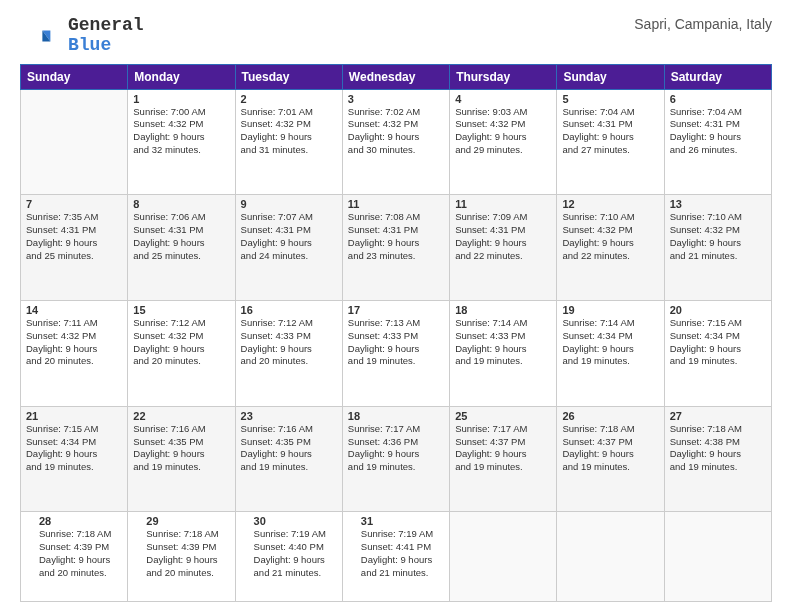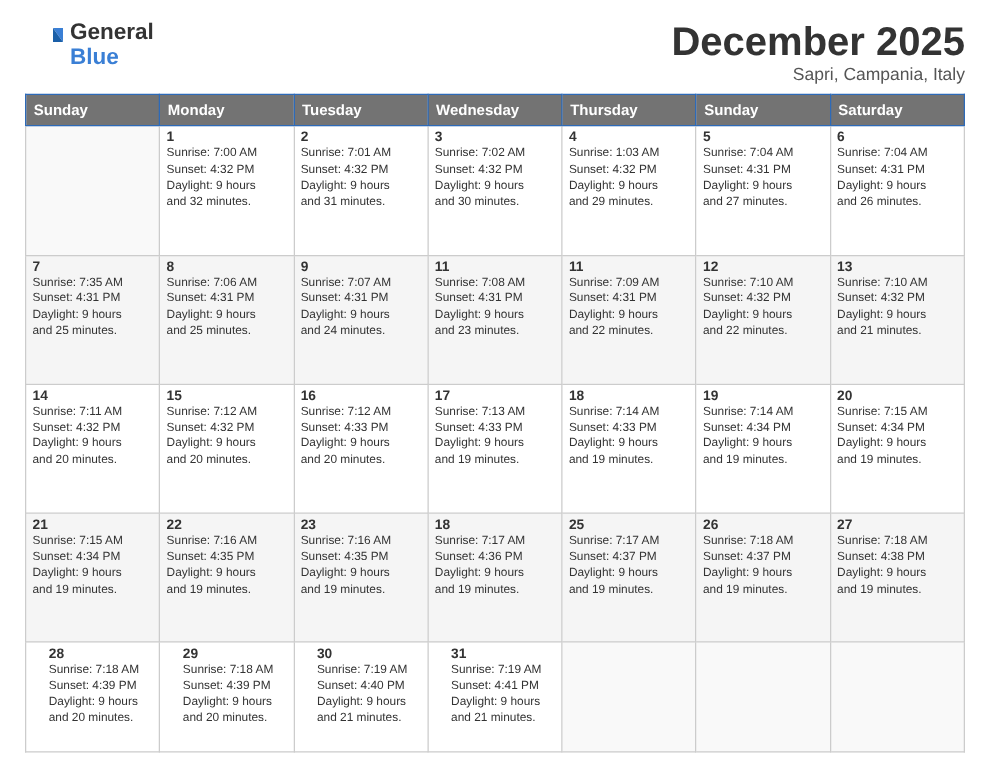--- a/index.html
+++ b/index.html
@@ -18,22 +18,23 @@
       flex-direction: column;
     }
     .header {
       display: flex;
       align-items: flex-start;
       justify-content: space-between;
       margin-bottom: 8px;
     }
     .logo {
       display: flex;
-      align-items: flex-start;
-      gap: 4px;
+      align-items: flex-end;
+      gap: 16px;
+      font-family: Liberation Mono, monospace;
     }
     .logo-text {
       display: flex;
       flex-direction: column;
       line-height: 1.1;
     }
     .logo-general {
       font-size: 18px;
       font-weight: bold;
       color: #333;
@@ -59,21 +60,21 @@
     .subtitle {
       font-size: 14px;
       color: #555;
     }
     .calendar-table {
       width: 100%;
       border-collapse: collapse;
       flex: 1;
     }
     .calendar-table th {
-      background: #737373;
+      background: #4c1d95;
       color: #fff;
       font-size: 12px;
       font-weight: bold;
       padding: 5px 6px;
       text-align: left;
       border: 1px solid #2d6ab8;
     }
     .calendar-table td {
       border: 1px solid #ccc;
       vertical-align: top;
@@ -117,21 +118,20 @@
       <svg class="logo-icon" viewBox="0 0 40 40">
         <polygon points="28,8 38,8 38,22" fill="#3a7fd5"></polygon>
         <polygon points="28,8 38,22 28,22" fill="#1a5fa8"></polygon>
       </svg>
       <div class="logo-text">
         <span class="logo-general">General</span>
         <span class="logo-blue">Blue</span>
       </div>
     </div>
     <div class="title-area">
-      <div class="month-title">December 2025</div>
       <div class="subtitle">Sapri, Campania, Italy</div>
     </div>
   </div>
 
   <table class="calendar-table">
     <thead>
       <tr>
         <th>Sunday</th>
         <th>Monday</th>
         <th>Tuesday</th>
@@ -151,21 +151,21 @@
           <td>
             <span class="day-number">2</span>
             <div class="day-info"><span>Sunrise: 7:01 AM</span><br><span>Sunset: 4:32 PM</span><br><span>Daylight: 9 hours</span><br><span> and 31 minutes.</span></div>
           </td>
           <td>
             <span class="day-number">3</span>
             <div class="day-info"><span>Sunrise: 7:02 AM</span><br><span>Sunset: 4:32 PM</span><br><span>Daylight: 9 hours</span><br><span> and 30 minutes.</span></div>
           </td>
           <td>
             <span class="day-number">4</span>
-            <div class="day-info"><span>Sunrise: 1:03 AM</span><br><span>Sunset: 4:32 PM</span><br><span>Daylight: 9 hours</span><br><span> and 29 minutes.</span></div>
+            <div class="day-info"><span>Sunrise: 9:03 AM</span><br><span>Sunset: 4:32 PM</span><br><span>Daylight: 9 hours</span><br><span> and 29 minutes.</span></div>
           </td>
           <td>
             <span class="day-number">5</span>
             <div class="day-info"><span>Sunrise: 7:04 AM</span><br><span>Sunset: 4:31 PM</span><br><span>Daylight: 9 hours</span><br><span> and 27 minutes.</span></div>
           </td>
           <td>
             <span class="day-number">6</span>
             <div class="day-info"><span>Sunrise: 7:04 AM</span><br><span>Sunset: 4:31 PM</span><br><span>Daylight: 9 hours</span><br><span> and 26 minutes.</span></div>
           </td>
         </tr>

